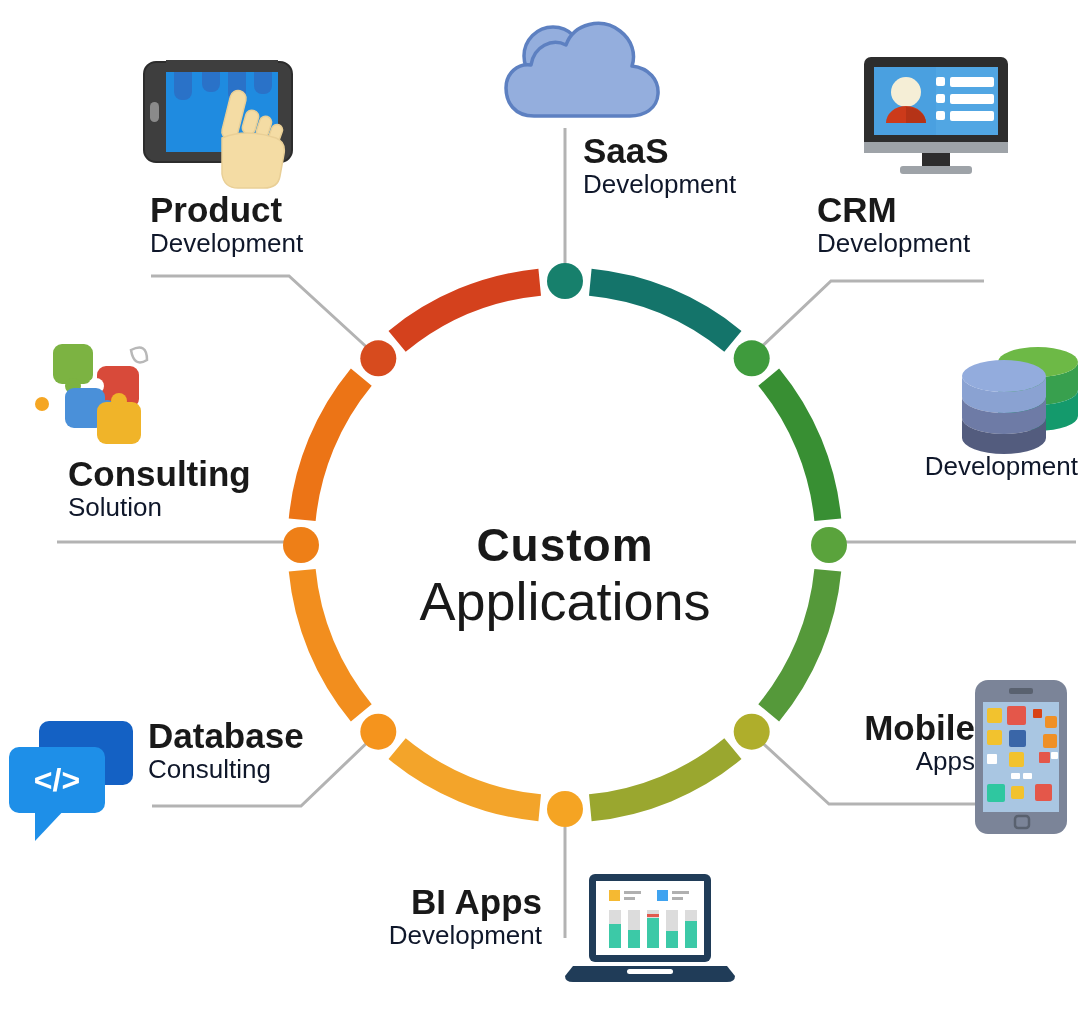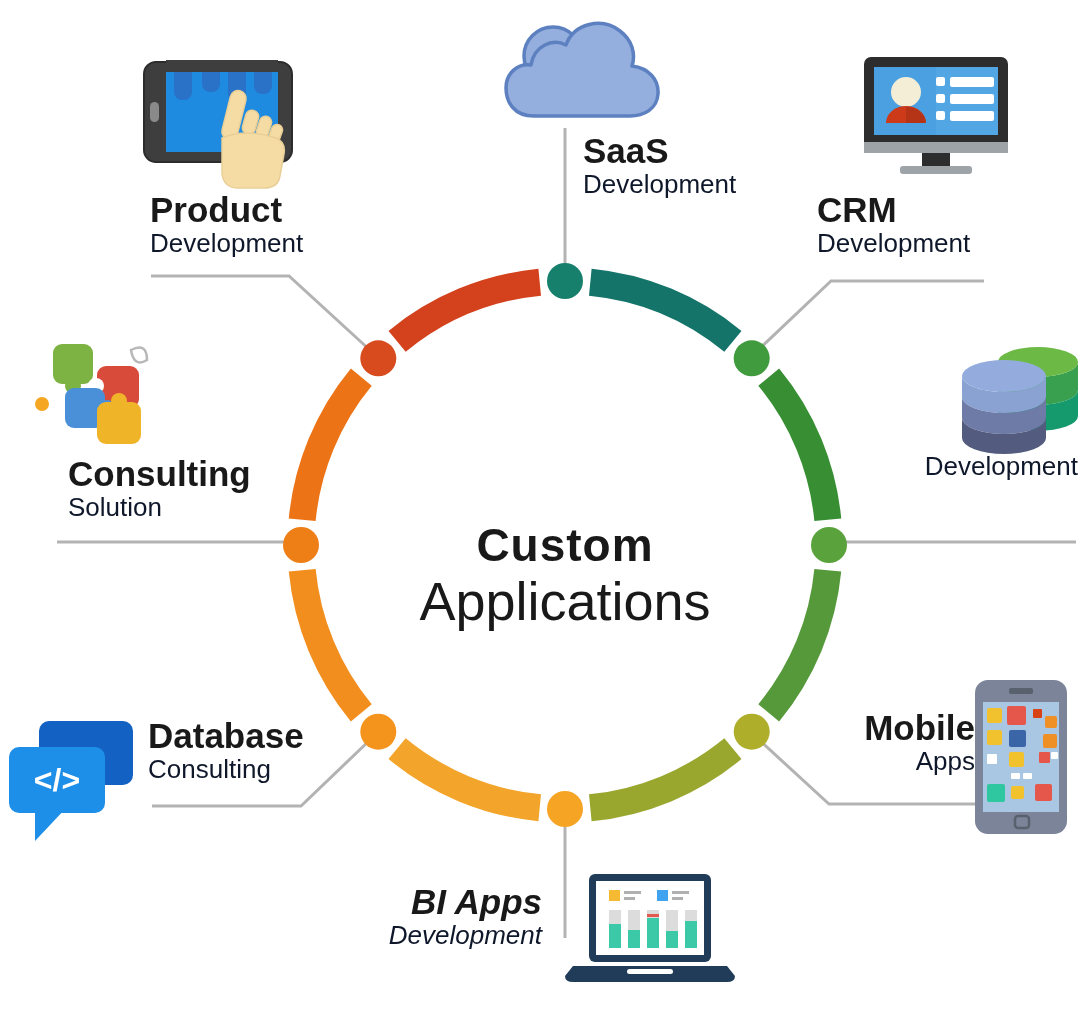--- a/index.html
+++ b/index.html
@@ -156,21 +156,21 @@
     <g fill="#3cc9a7">
       <rect x="44" y="54" width="12" height="24"></rect>
         <rect x="63" y="60" width="12" height="18"></rect>
       <rect x="82" y="48" width="12" height="30"></rect>
         <rect x="101" y="61" width="12" height="17"></rect>
       <rect x="120" y="51" width="12" height="27"></rect>
     </g>
     <path d="M8,96 L162,96 L170,106 Q170,112 162,112 L8,112 Q0,112 0,106 Z" fill="#203c58"></path>
     <rect x="62" y="99" width="46" height="5" rx="2.5" fill="#ffffff"></rect>
   </svg>
-  <div class="label align-right abs" style="left:342px;top:882px;width:200px;font-style:italic;">
+  <div class="label align-right abs" style="left:342px;top:882px;width:200px;">
     <div class="title">BI Apps</div>
     <div class="subtitle">Development</div>
   </div>
 
   <svg class="abs" style="left:5px;top:715px;" width="135" height="135" viewBox="0 0 135 135">
     <rect x="34" y="6" width="94" height="64" rx="10" fill="#1461c4"></rect>
     <rect x="4" y="32" width="96" height="66" rx="10" fill="#1e8fe8"></rect>
     <path d="M30,92 L30,126 L62,92 Z" fill="#1e8fe8"></path>
     <text x="52" y="76" text-anchor="middle" font-size="32" font-weight="bold" fill="#ffffff" font-family="Liberation Sans, sans-serif">&lt;/&gt;</text>
   </svg>

